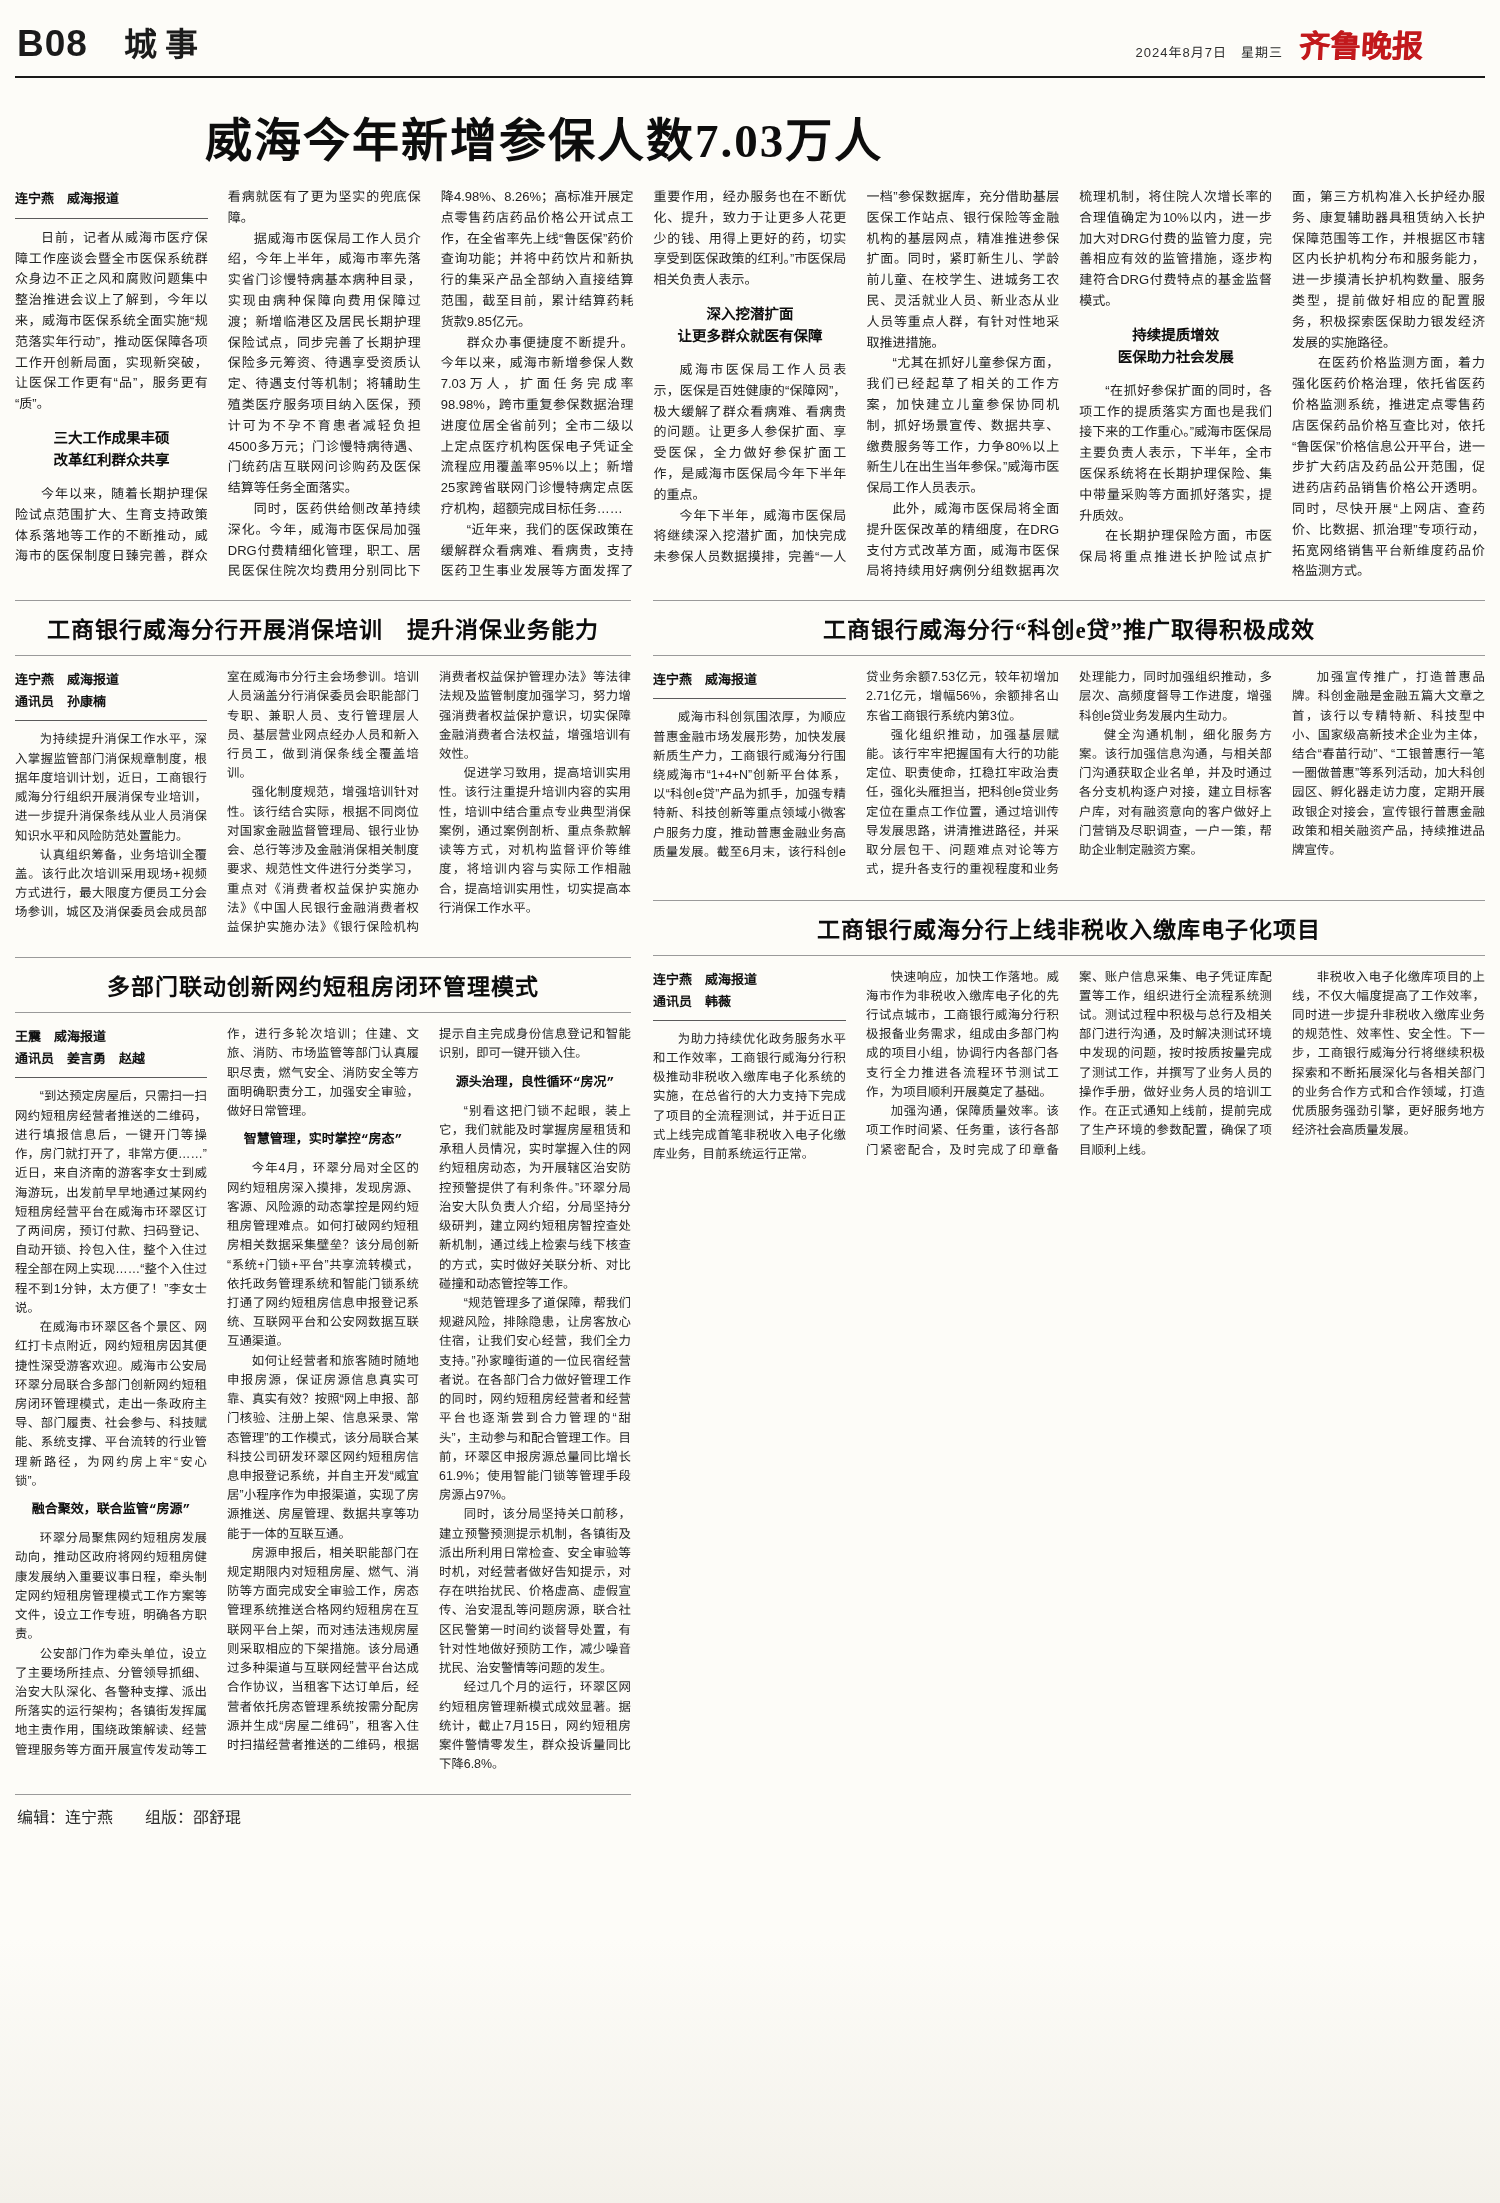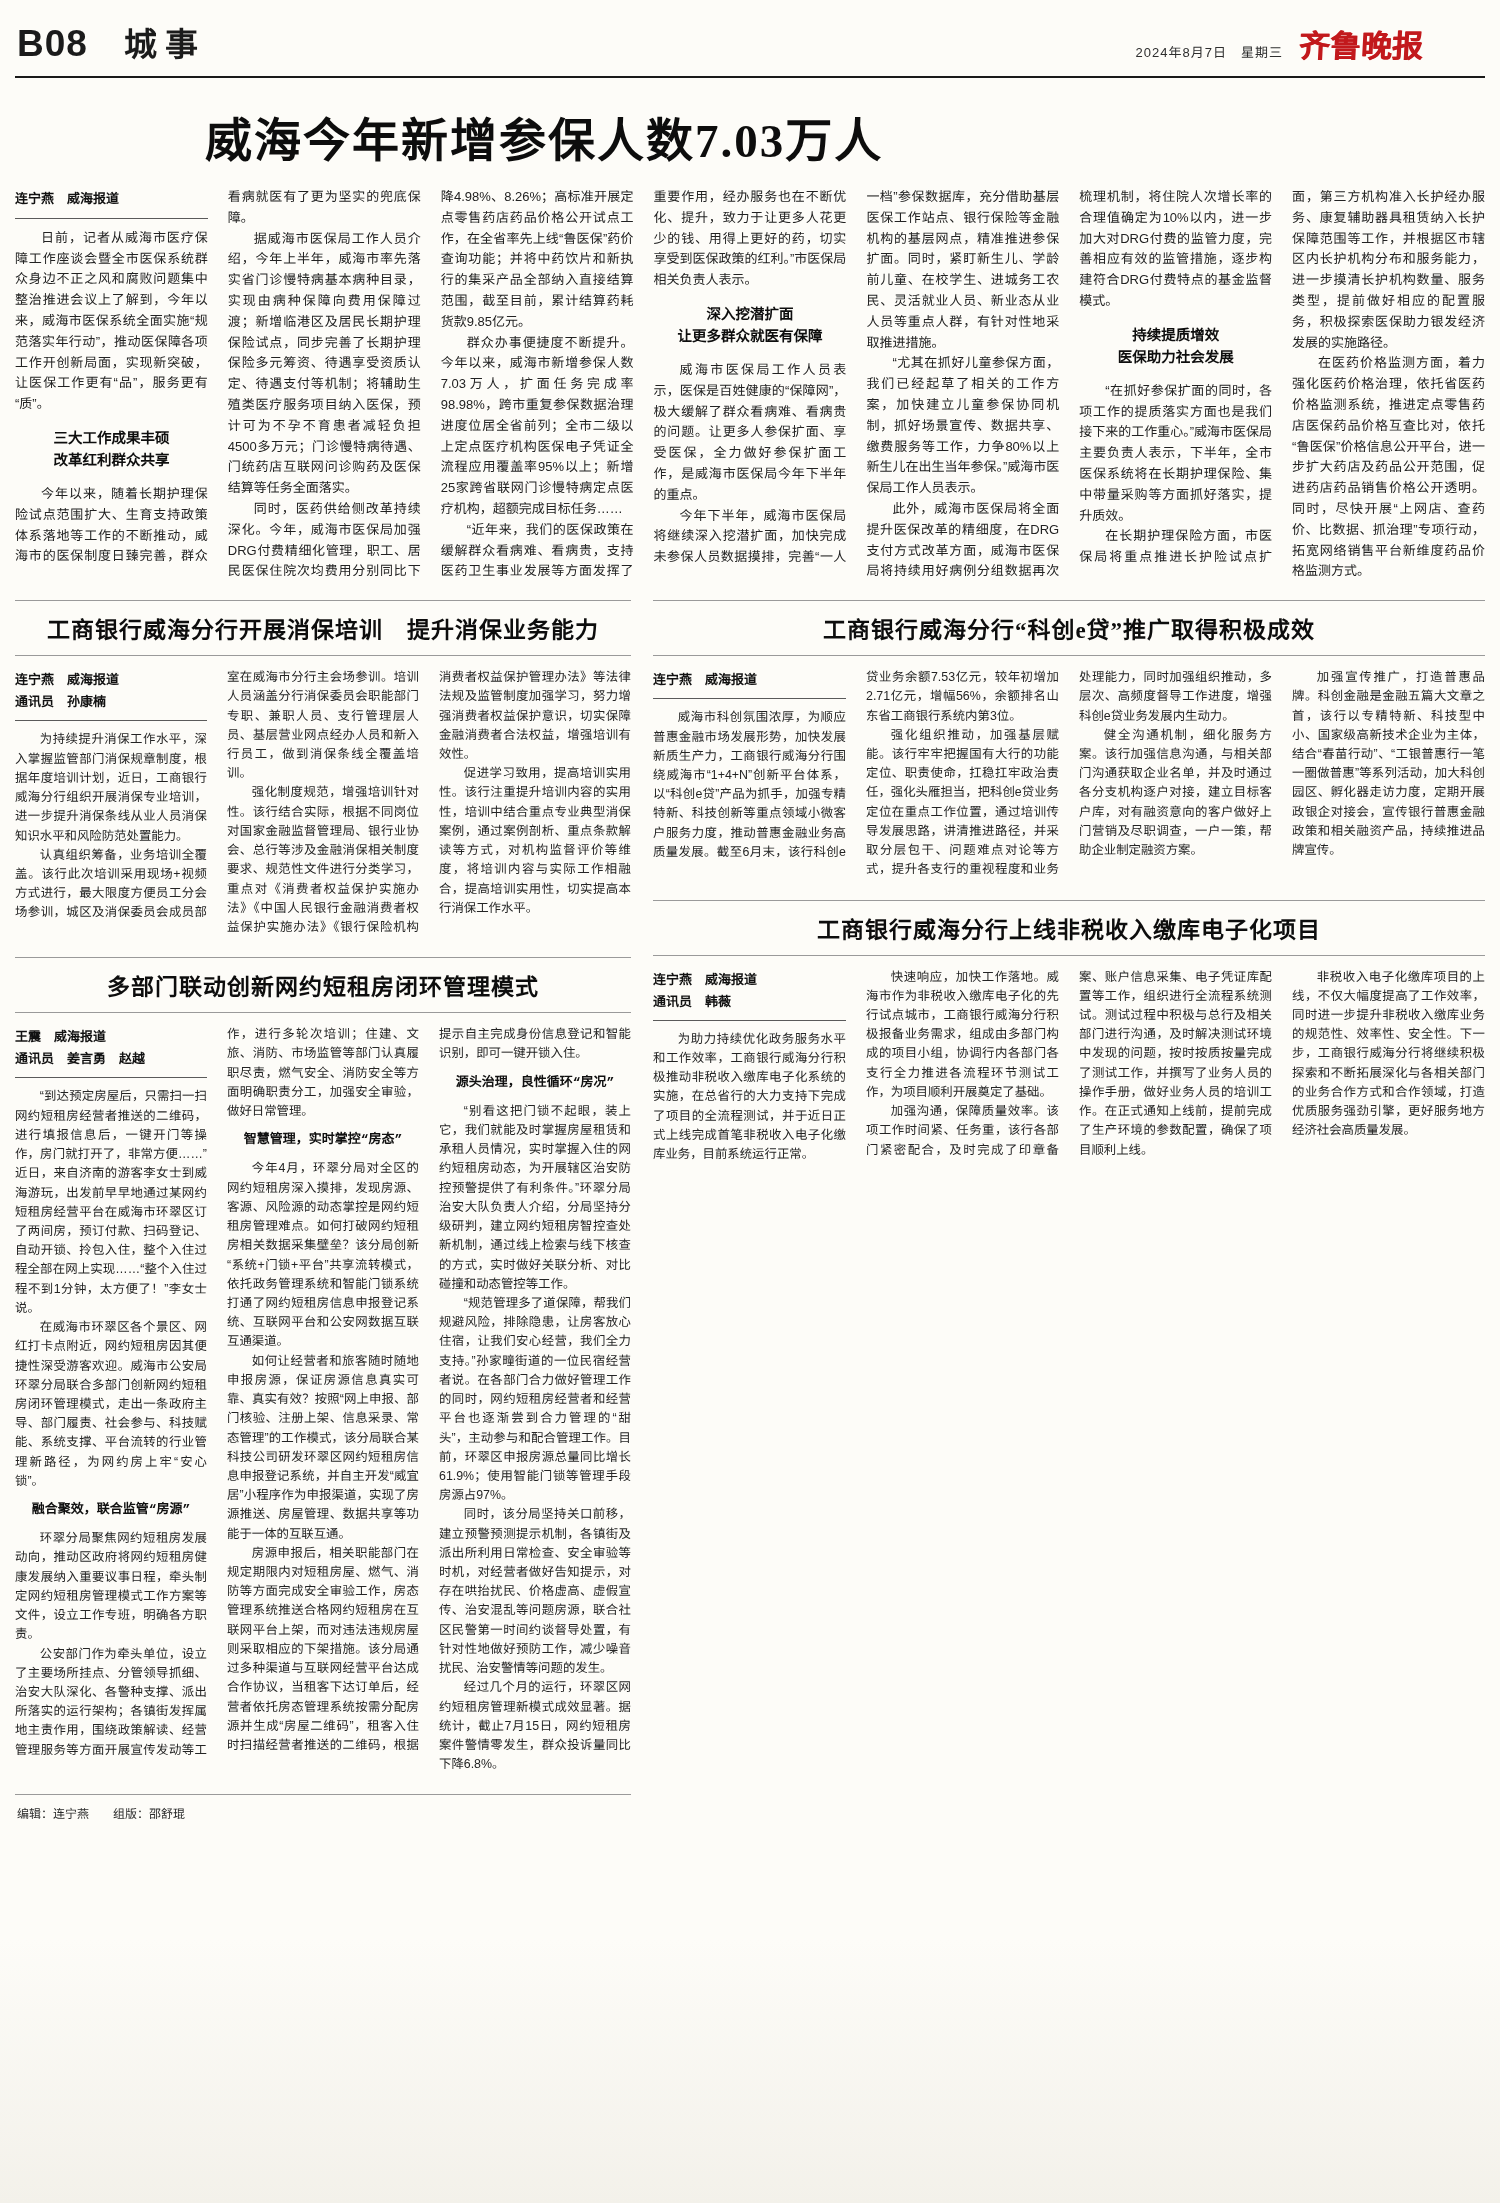--- a/index.html
+++ b/index.html
@@ -47,21 +47,21 @@
     font-family:"Liberation Serif", serif;
   }
   .art-body { font-size:12.4px; line-height:1.55; text-align:justify; color:#242424; }
   .cols-3 { column-count:3; column-gap:20px; }
   .cols-4 { column-count:4; column-gap:20px; }
   .art { margin-bottom:20px; }
   .mini-subhead { font-weight:800; text-align:center; font-size:13px;
     padding:9px 0; break-inside:avoid; color:#101010;font-family:Liberation Mono, monospace; }
   
   .editor-footer { margin-top:16px; border-top:1px solid #9a9a9a;
-    padding:9px 2px 0 2px; font-size:12px; color:#2b2b2b; }
+    padding:9px 2px 0 2px; font-size:16px; color:#2b2b2b; }
 </style>
 </head>
 <body>
 
 <div class="page">
 
   <div class="masthead">
     <div class="mast-left">
       <span class="page-code">B08</span>
       <span class="section-name">城事</span>

